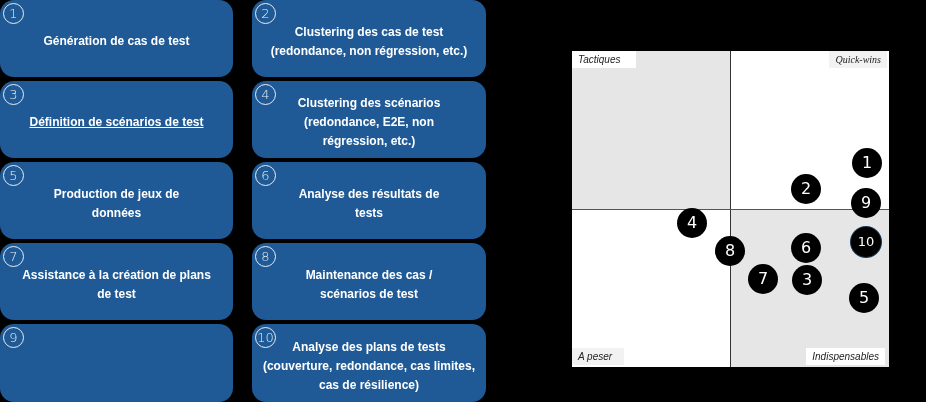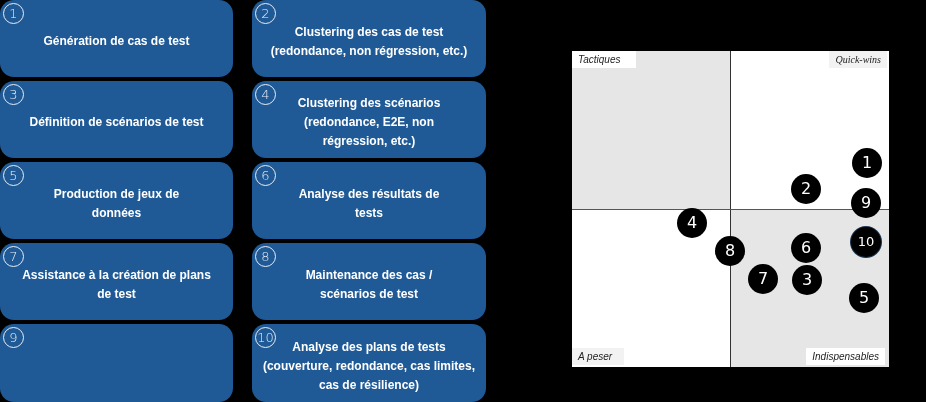--- a/index.html
+++ b/index.html
@@ -24,21 +24,21 @@
 </style>
 </head>
 <body>
 
 <div class="card" style="left:0;top:0;width:233px;height:77px;">
   <span class="num">1</span>
   <span class="label">Génération de cas de test</span>
 </div>
 <div class="card" style="left:0;top:81px;width:233px;height:77px;">
   <span class="num">3</span>
-  <span class="label" style="padding:0 18px;">Définition de scénarios de test</span>
+  <span class="label" style="padding:0 18px;text-decoration:underline;">Définition de scénarios de test</span>
 </div>
 <div class="card" style="left:0;top:162px;width:233px;height:77px;">
   <span class="num">5</span>
   <span class="label" style="padding:0 34px;">Production de jeux de données</span>
 </div>
 <div class="card" style="left:0;top:243px;width:233px;height:77px;">
   <span class="num">7</span>
   <span class="label" style="padding:0 14px;">Assistance à la création de plans de test</span>
 </div>
 <div class="card" style="left:0;top:324px;width:233px;height:78px;">

